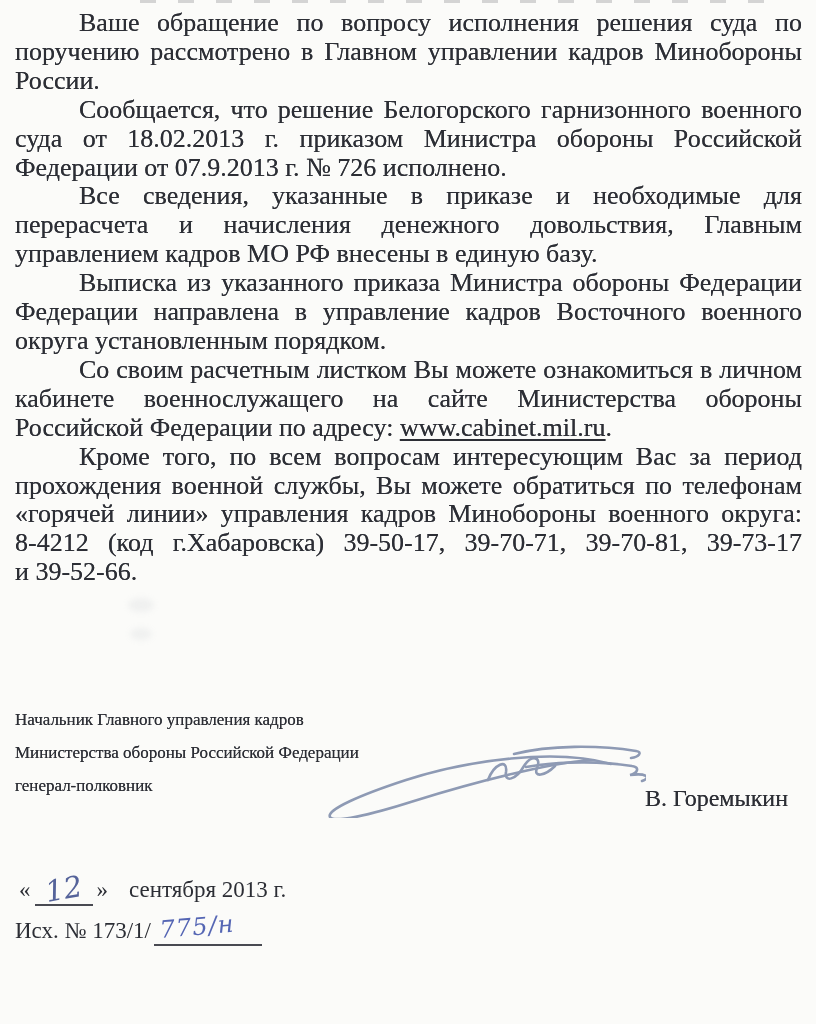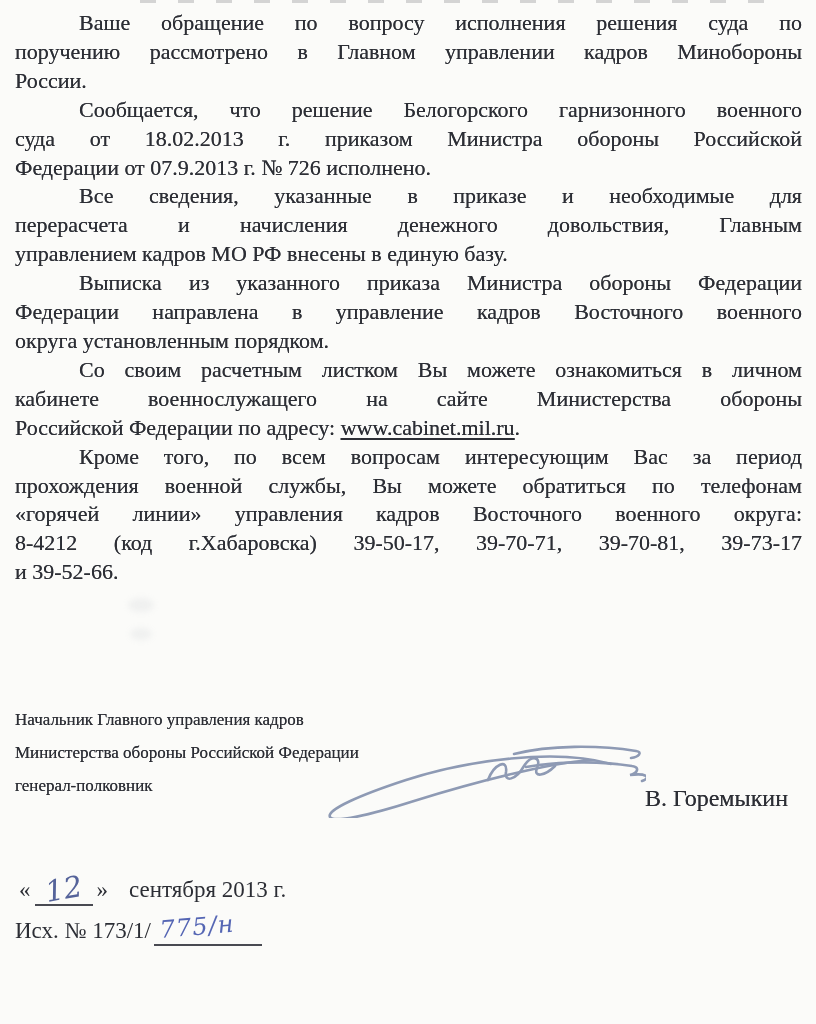--- a/index.html
+++ b/index.html
@@ -28,21 +28,21 @@
     filter: blur(3px);
     opacity: .14;
   }
   .smudge.s1 { left: 128px; top: 598px; width: 26px; height: 14px; }
   .smudge.s2 { left: 130px; top: 628px; width: 22px; height: 12px; }
 
   .body-text {
     position: absolute;
     top: 9px; left: 15px;
     width: 787px;
-    font-size: 22px;
+    font-size: 26px;
     line-height: 28.9px;
     text-shadow: 0 0 .5px rgba(44,46,53,.85);
   }
   .line { text-align: justify; text-align-last: justify; white-space: normal; }
   .line.first { text-indent: 64px; }
   .line.last { text-align-last: left; }
   .url {
     text-decoration: underline;
     text-underline-offset: 3px;
     text-decoration-thickness: 1.5px;
@@ -145,21 +145,21 @@
         <div class="line last">округа установленным порядком.</div>
       </div>
       <div class="para">
         <div class="line first">Со своим расчетным листком Вы можете ознакомиться в личном</div>
         <div class="line">кабинете военнослужащего на сайте Министерства обороны</div>
         <div class="line last">Российской Федерации по адресу: <span class="url">www.cabinet.mil.ru</span>.</div>
       </div>
       <div class="para">
         <div class="line first">Кроме того, по всем вопросам интересующим Вас за период</div>
         <div class="line">прохождения военной службы, Вы можете обратиться по телефонам</div>
-        <div class="line">«горячей линии» управления кадров Восточного военного округа:</div>
+        <div class="line">«горячей линии» управления кадров Минобороны военного округа:</div>
         <div class="line">8-4212 (код г.Хабаровска) 39-50-17, 39-70-71, 39-70-81, 39-73-17</div>
         <div class="line last">и 39-52-66.</div>
       </div>
     </div>
 
   <div class="sig-block">
     <div class="sig-line">Начальник Главного управления кадров</div>
     <div class="sig-line">Министерства обороны Российской Федерации</div>
     <div class="sig-line">генерал-полковник</div>
   </div>

